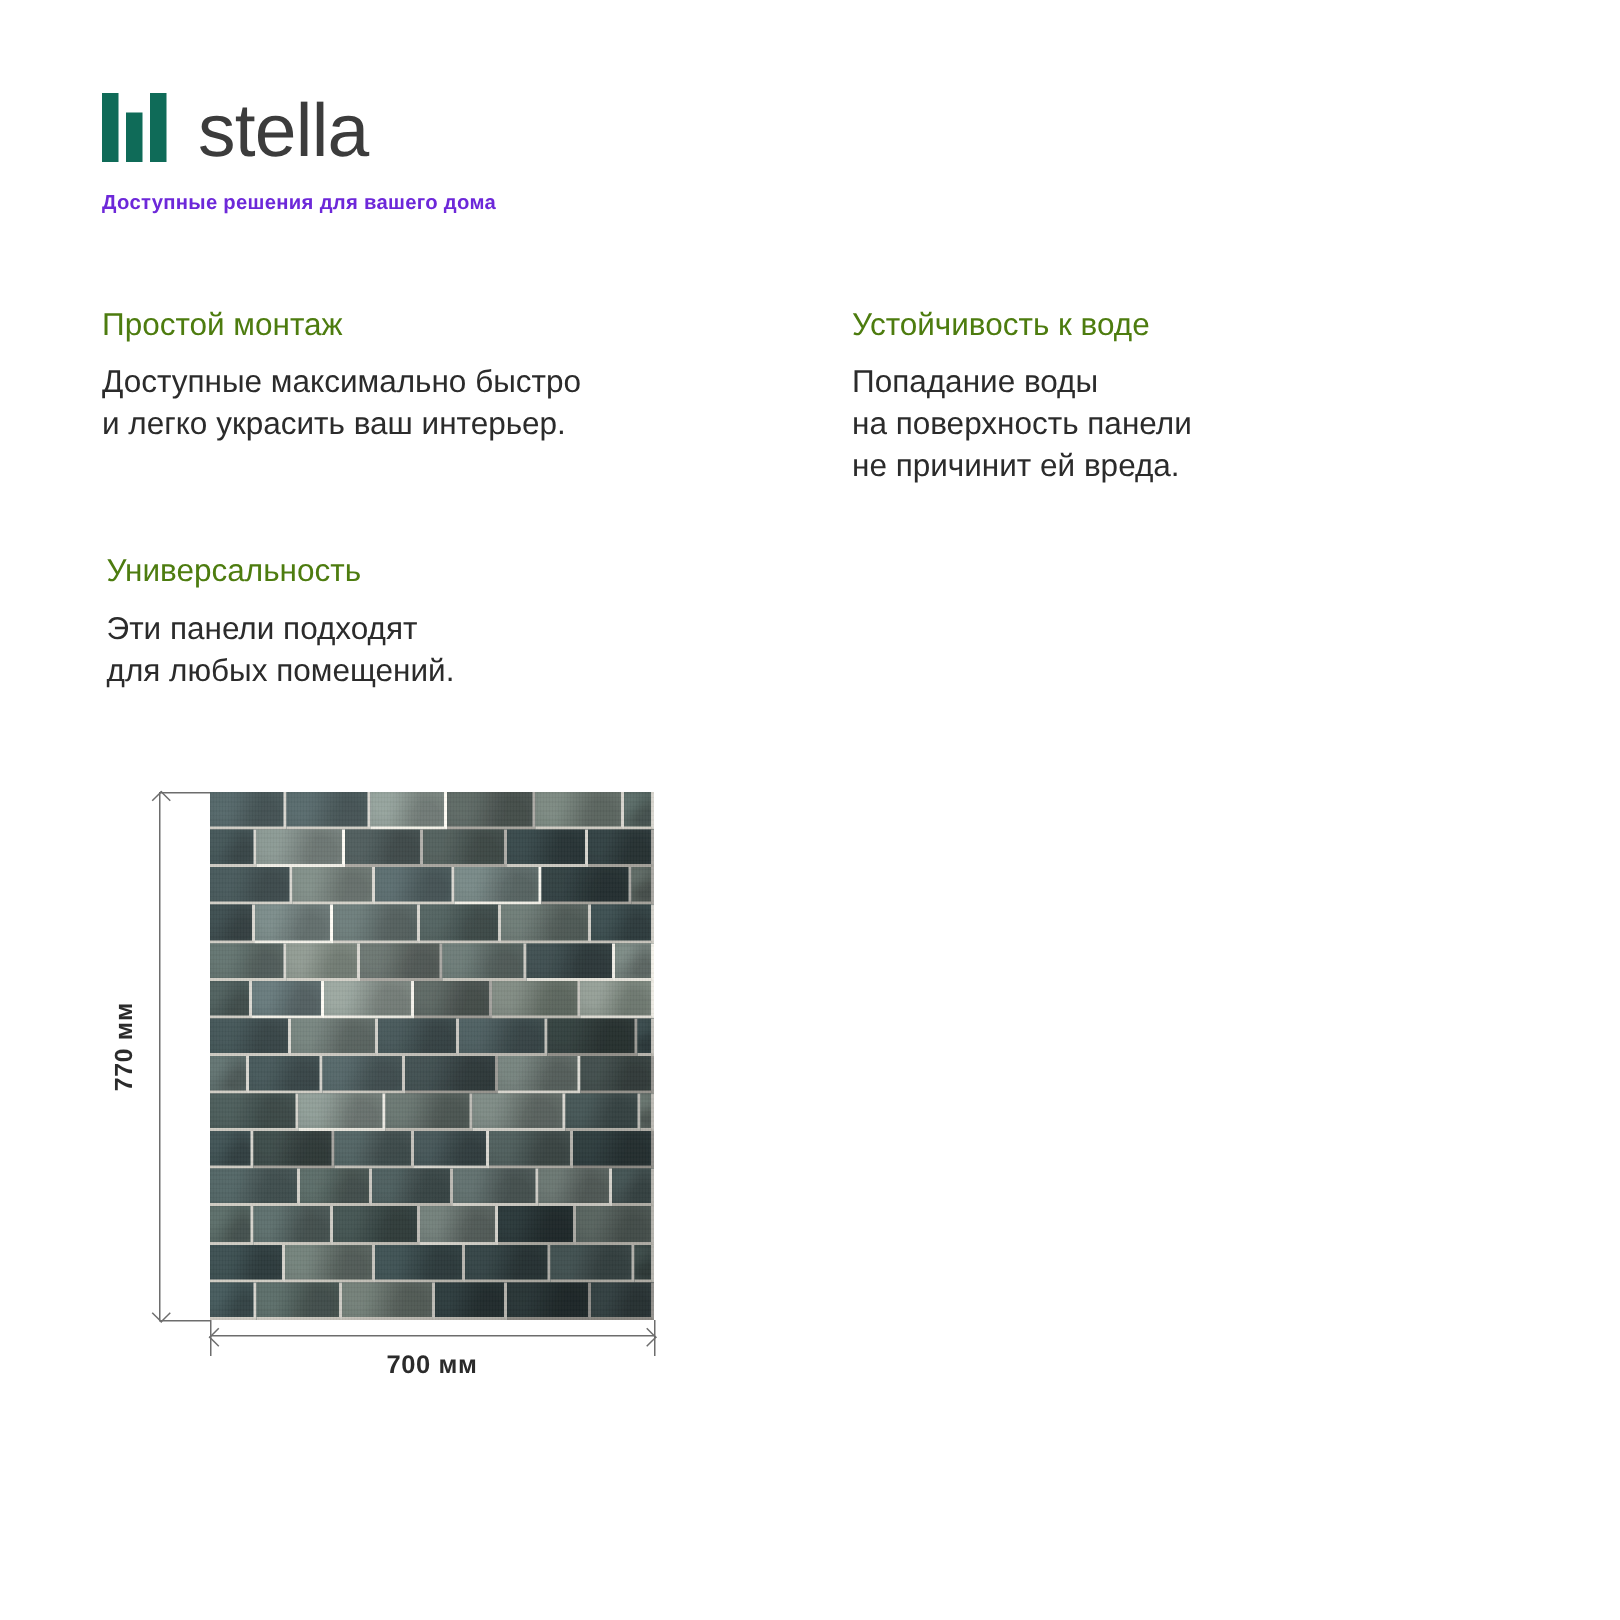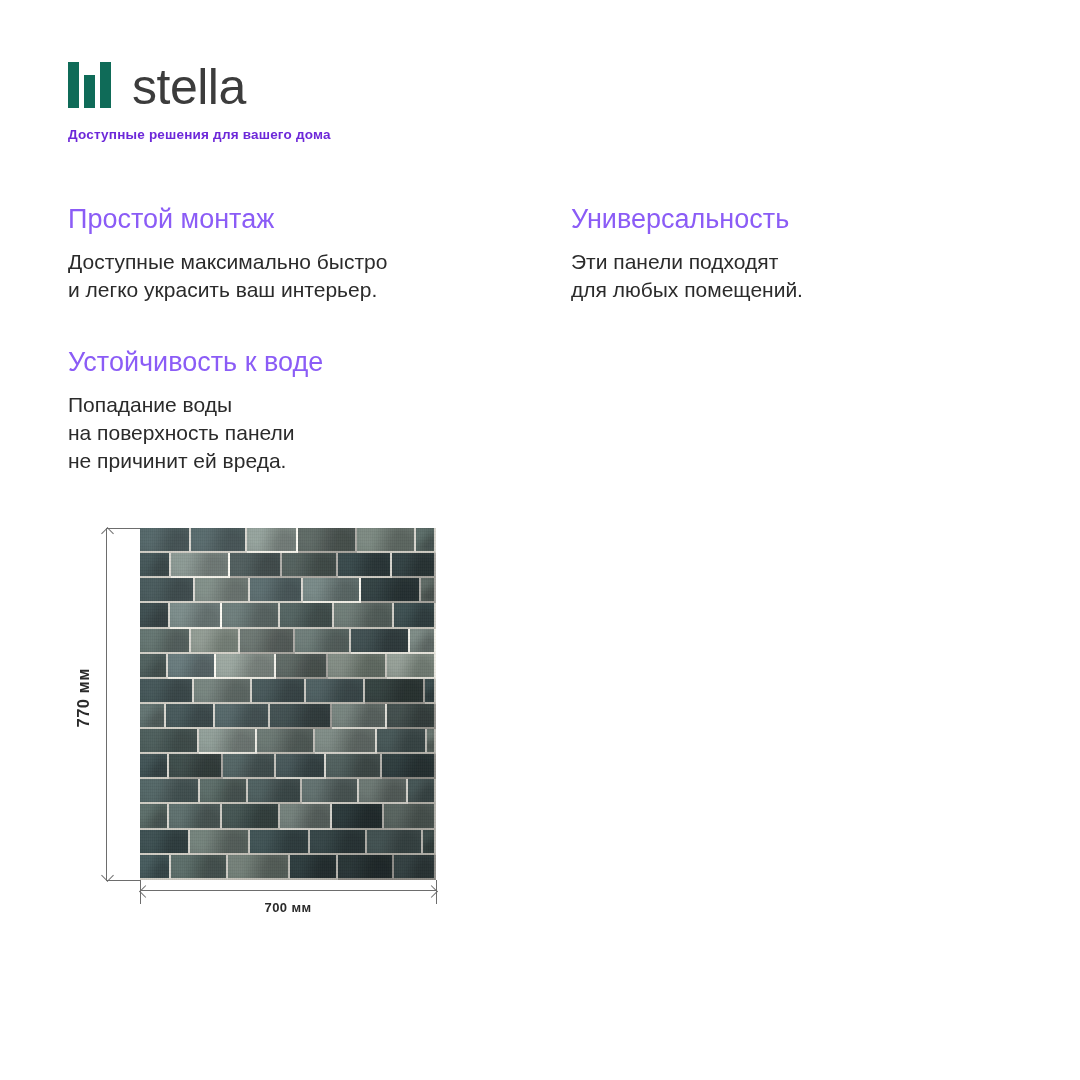--- a/index.html
+++ b/index.html
@@ -66,23 +66,23 @@
     left: 68px;
     top: 205px;
     width: 880px;
     display: grid;
     grid-template-columns: 500px 380px;
     column-gap: 0;
     row-gap: 0;
   }
   .feat { margin-bottom: 44px; }
   .feat-title {
-    font-size: 27px;
+    font-size: 21px;
     font-weight: 400;
-    color: #8b5cf6;
+    color: #4d7c0f;
     margin: 0 0 13px 0;
     line-height: 1.1;
   }
   .feat-text {
     font-size: 21px;
     font-weight: 400;
     color: #2b2b2b;
     line-height: 1.34;
     white-space: pre-line;
   }
@@ -221,21 +221,21 @@
   }
   .dim-h-cap-l { left: 44px; }
   .dim-h-cap-r { left: 340px; }
 
   .dim-h-label {
     position: absolute;
     left: 44px;
     top: 372px;
     width: 296px;
     text-align: center;
-    font-size: 13px;
+    font-size: 17px;
     font-weight: 700;
     color: #2b2b2b;
     letter-spacing: 0.4px;
   }
 
   
   .footer-title {
     position: absolute;
     left: 68px;
     top: 968px;
@@ -264,31 +264,31 @@
   </div>
 
   <div class="features">
 
     <div class="feat col1">
       <div class="feat-title">Простой монтаж</div>
       <div class="feat-text">Доступные максимально быстро
 и легко украсить ваш интерьер.</div>
     </div>
 
-    <div class="feat col2">
-      <div class="feat-title">Универсальность</div>
-      <div class="feat-text">Эти панели подходят
-для любых помещений.</div>
-    </div>
-
     <div class="feat col1">
       <div class="feat-title">Устойчивость к воде</div>
       <div class="feat-text">Попадание воды
 на поверхность панели
 не причинит ей вреда.</div>
+    </div>
+
+    <div class="feat col2">
+      <div class="feat-title">Универсальность</div>
+      <div class="feat-text">Эти панели подходят
+для любых помещений.</div>
     </div>
 
     <div class="feat col2">
     </div>
 
   </div>
 
   <div class="panel-wrap">
 
     <div class="panel-img">

